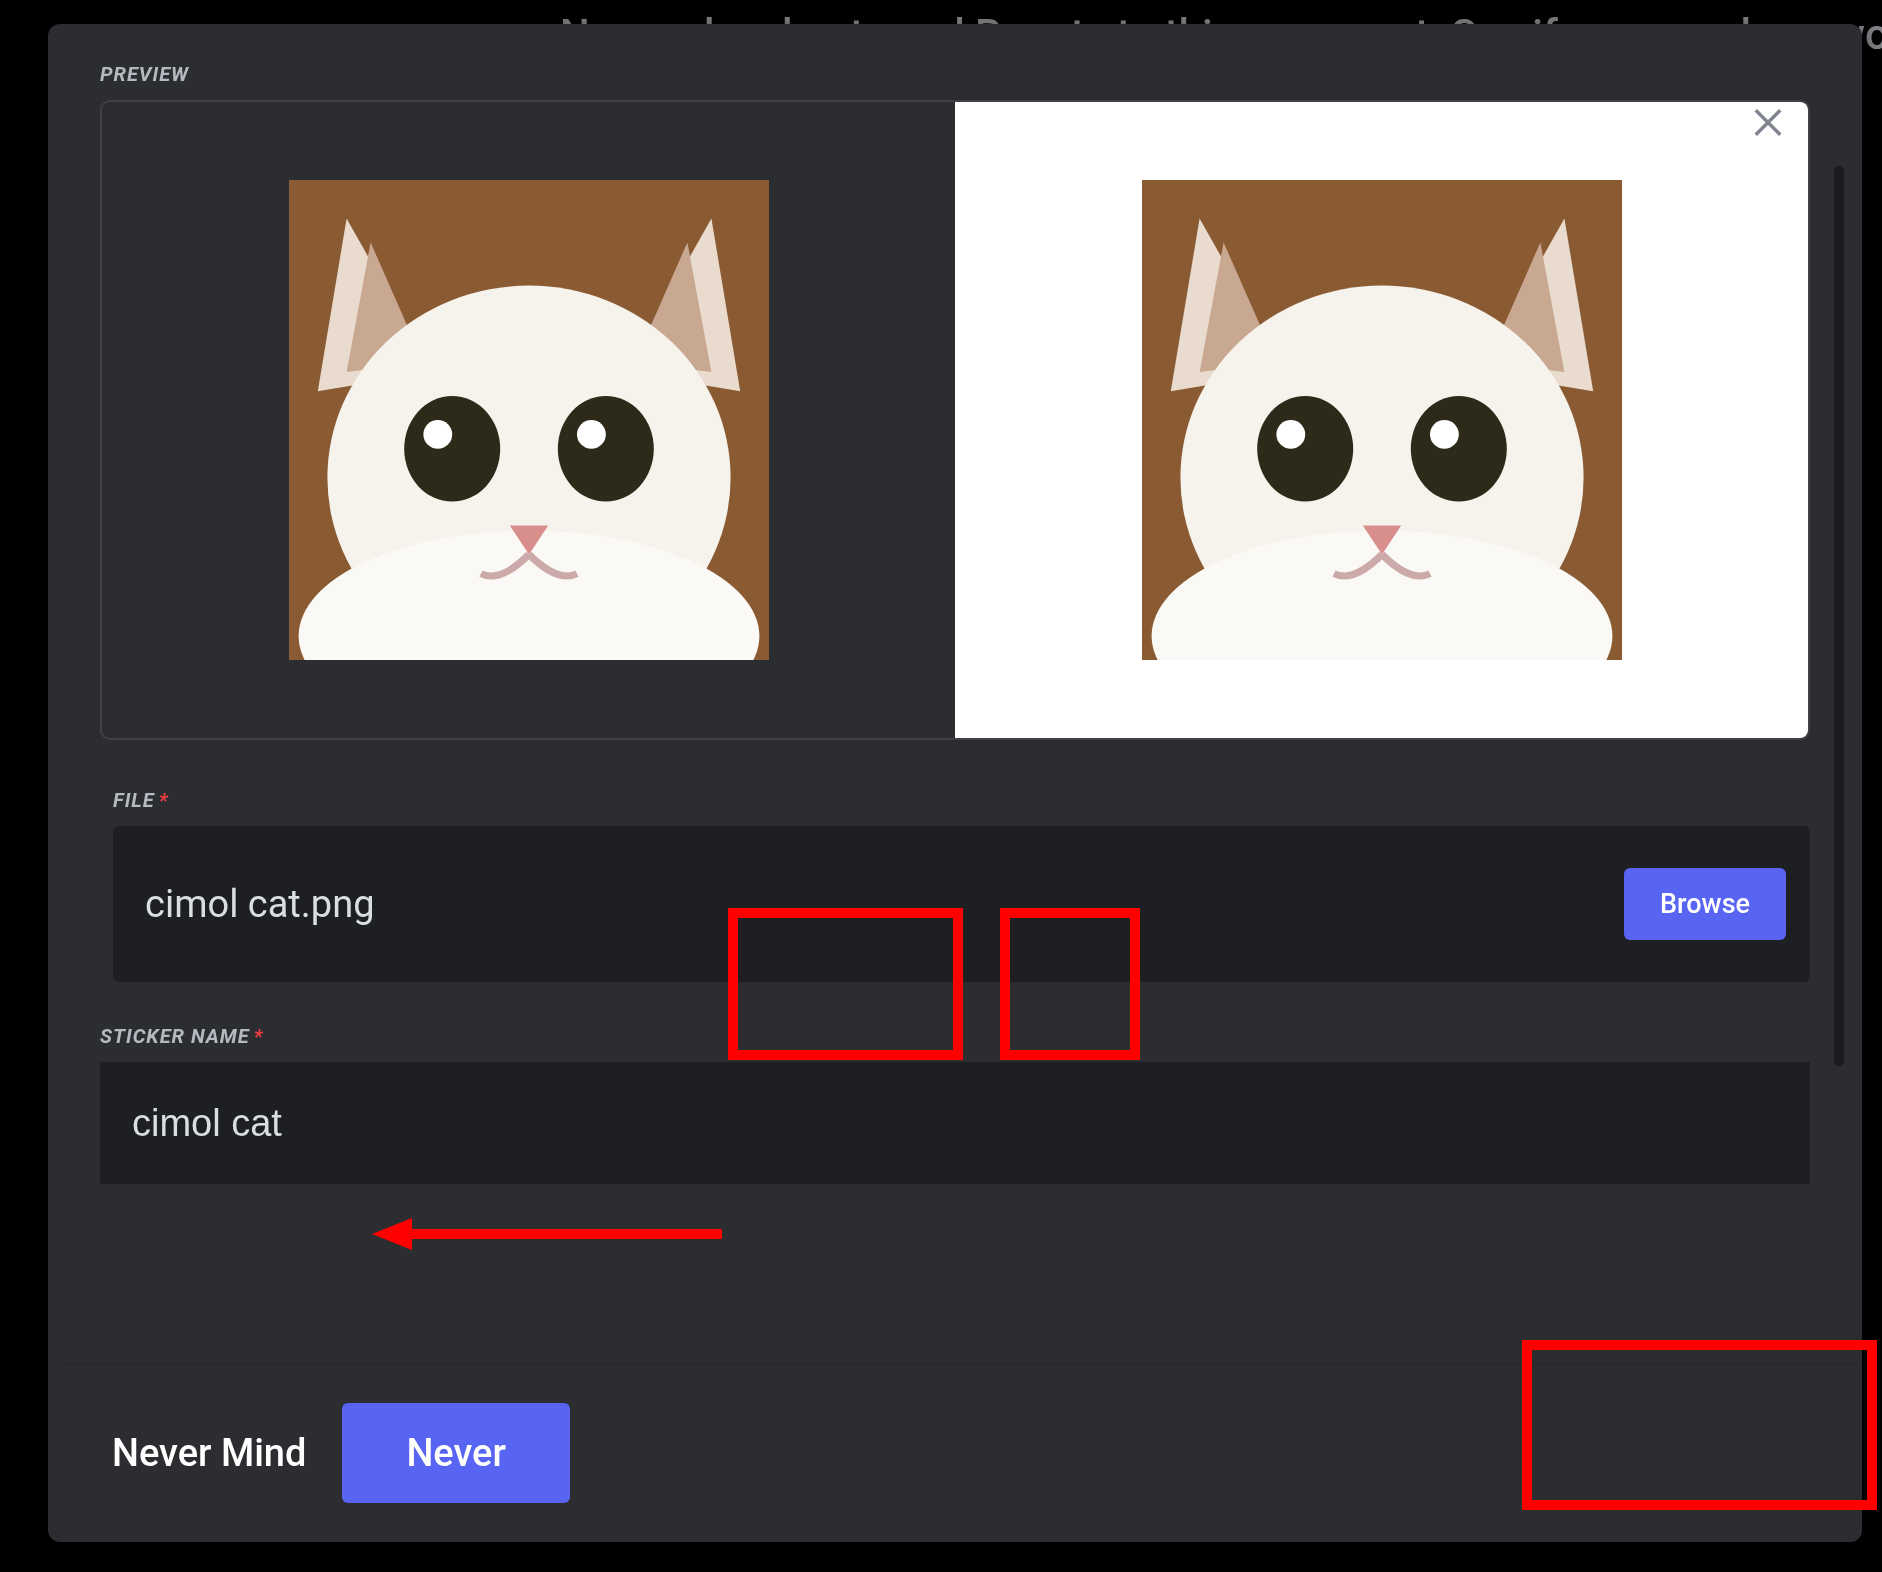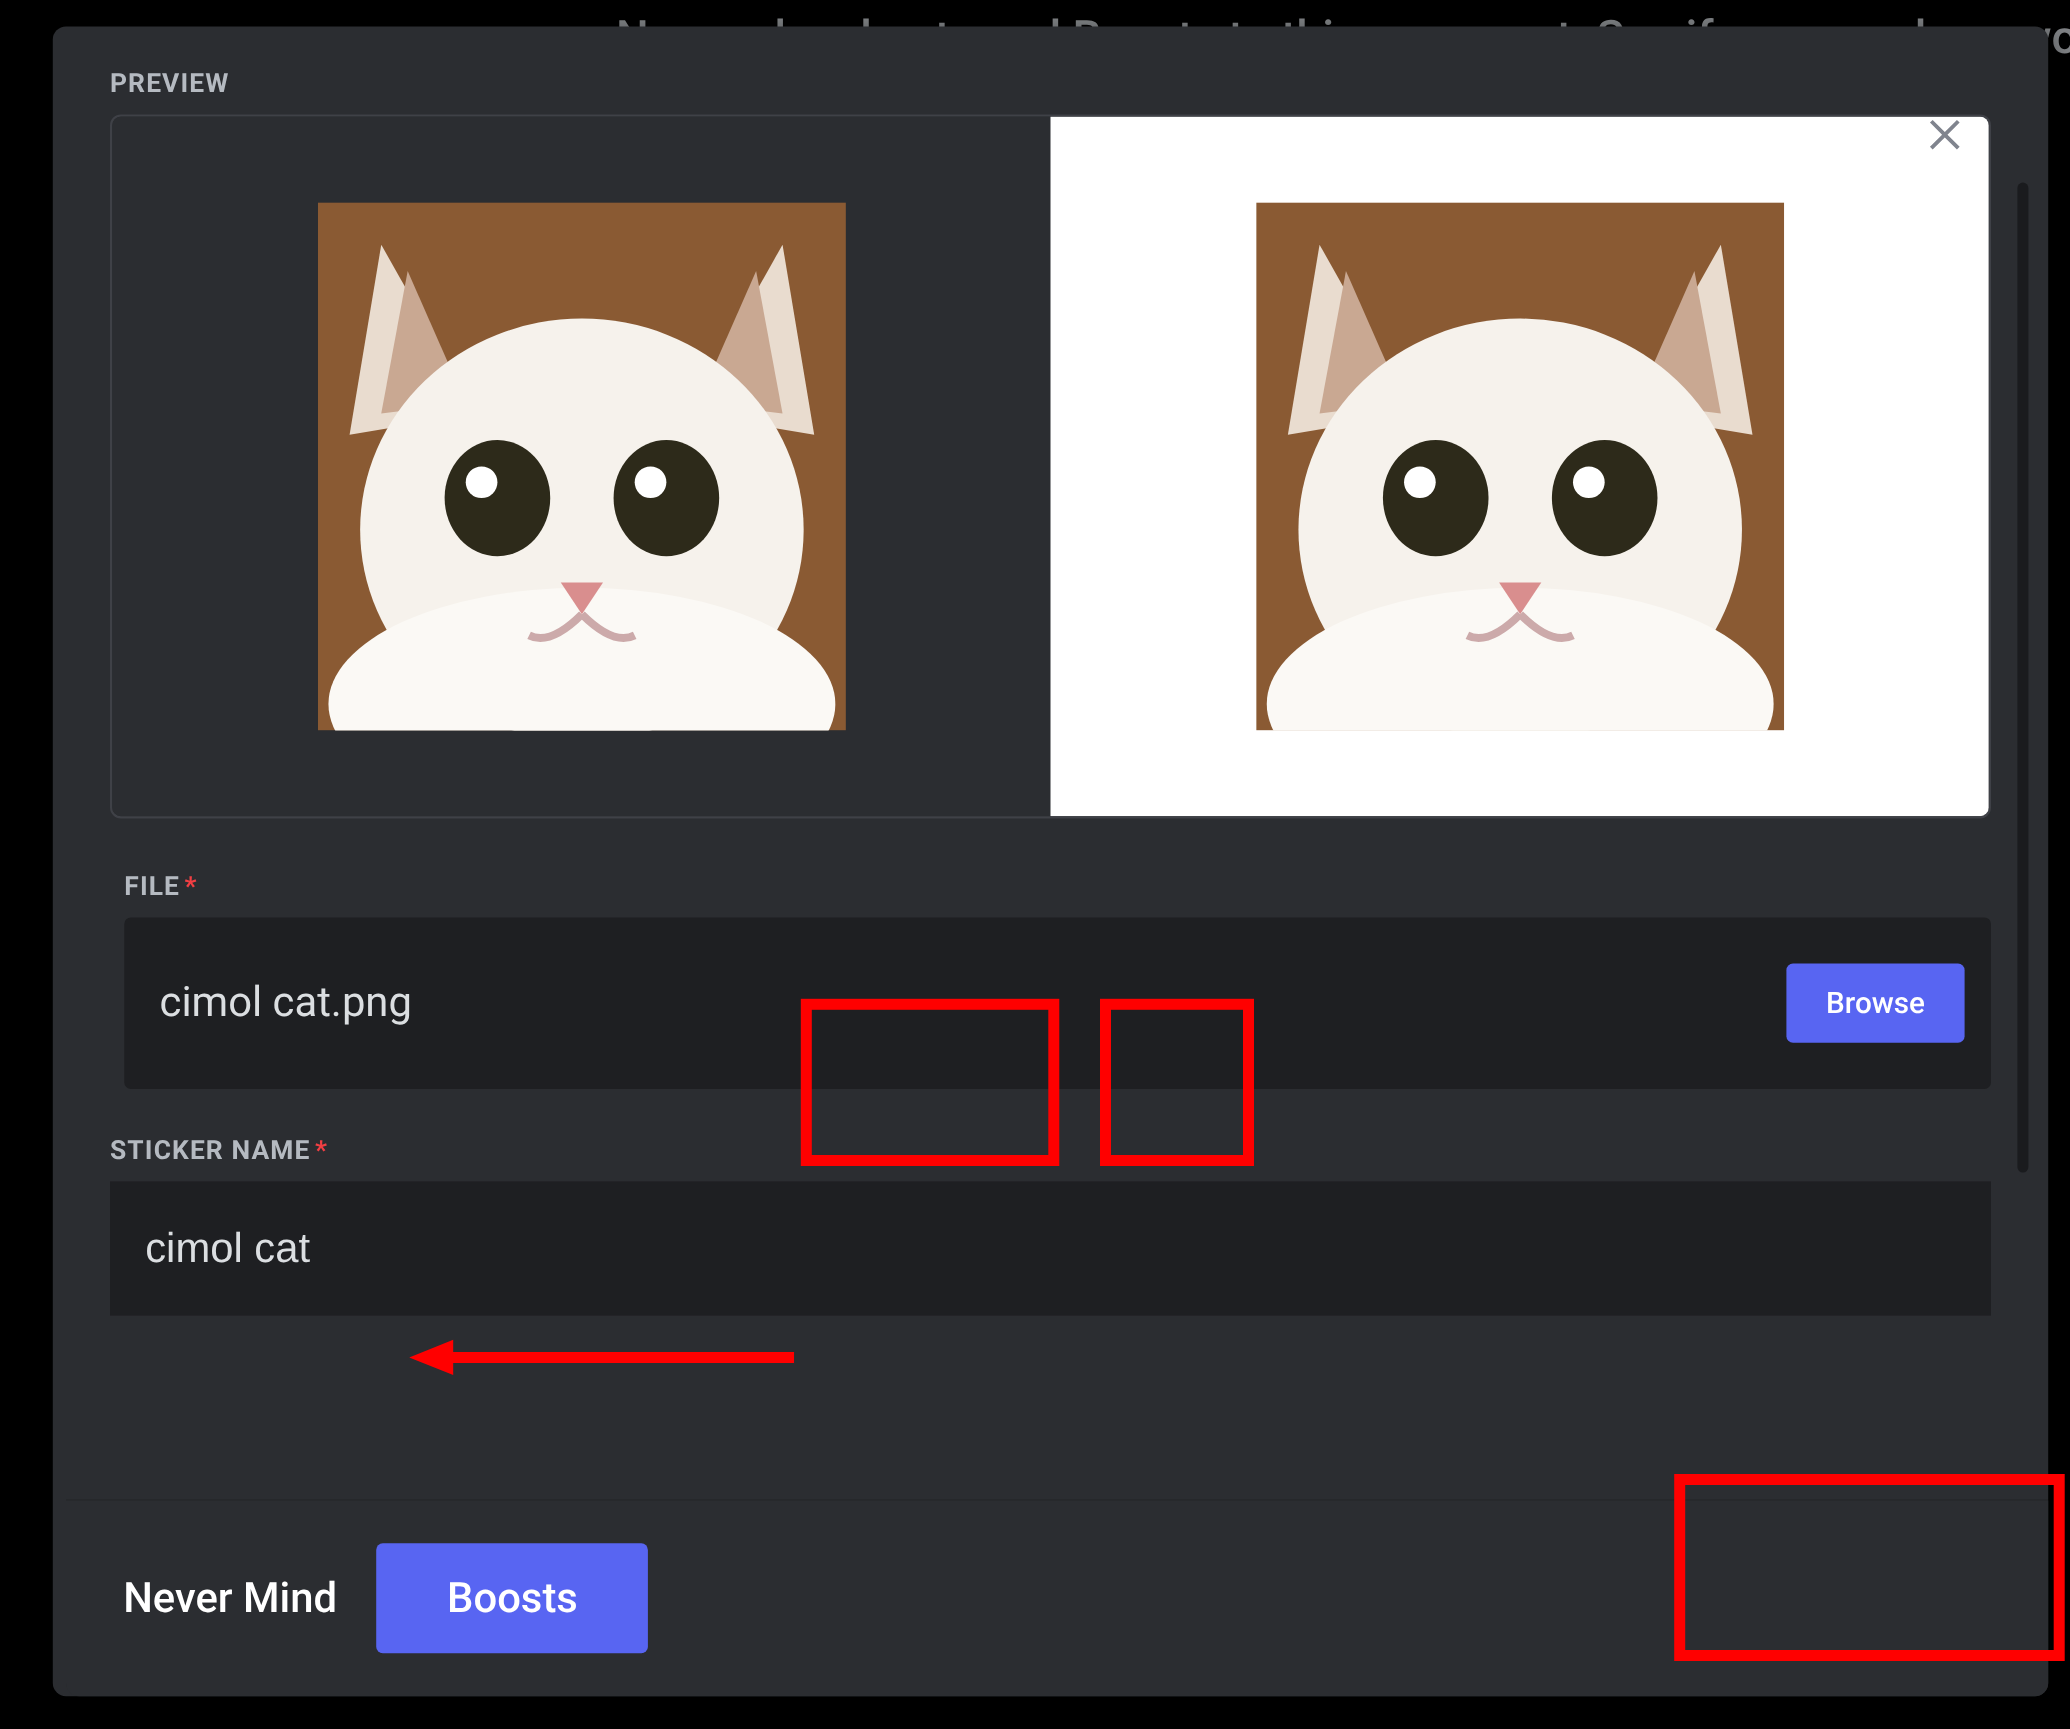--- a/index.html
+++ b/index.html
@@ -68,24 +68,25 @@
     top: 142px;
     right: 18px;
     width: 10px;
     height: 900px;
     background: #1a1b1e;
     border-radius: 5px;
   }
 
   .section-label {
     color: #b5bac1;
-    font-size: 24px;
+    font-size: 20px;
     font-weight: 700;
     letter-spacing: 1px;
     margin-bottom: 14px;
+    font-style: italic;
   }
   .req-star { color: #f23f43; margin-left: 4px; }
 
   .preview-row {
     display: flex;
     width: 1710px;
     height: 640px;
     border: 2px solid #3f4147;
     border-radius: 10px;
     overflow: hidden;
@@ -334,21 +335,21 @@
       <span>STICKER NAME</span><span class="req-star">*</span>
     </div>
     <div class="name-row">
       <input class="name-input" type="text" value="cimol cat" style="">
     </div>
 
   </div>
 
   <div class="modal-footer">
     <div class="btn-nevermind">Never Mind</div>
-    <div class="btn-upload">Boosts</div>
+    <div class="btn-upload">Never</div>
   </div>
 
   <div class="hl hl-browse"></div>
   <div class="hl hl-emoji"></div>
   <div class="hl hl-upload"></div>
 
   <svg class="arrow" viewBox="0 0 350 40">
     <line x1="350" y1="20" x2="30" y2="20" stroke="#ff0000" stroke-width="10"></line>
     <polygon points="0,20 40,4 40,36" fill="#ff0000"></polygon>
   </svg>

